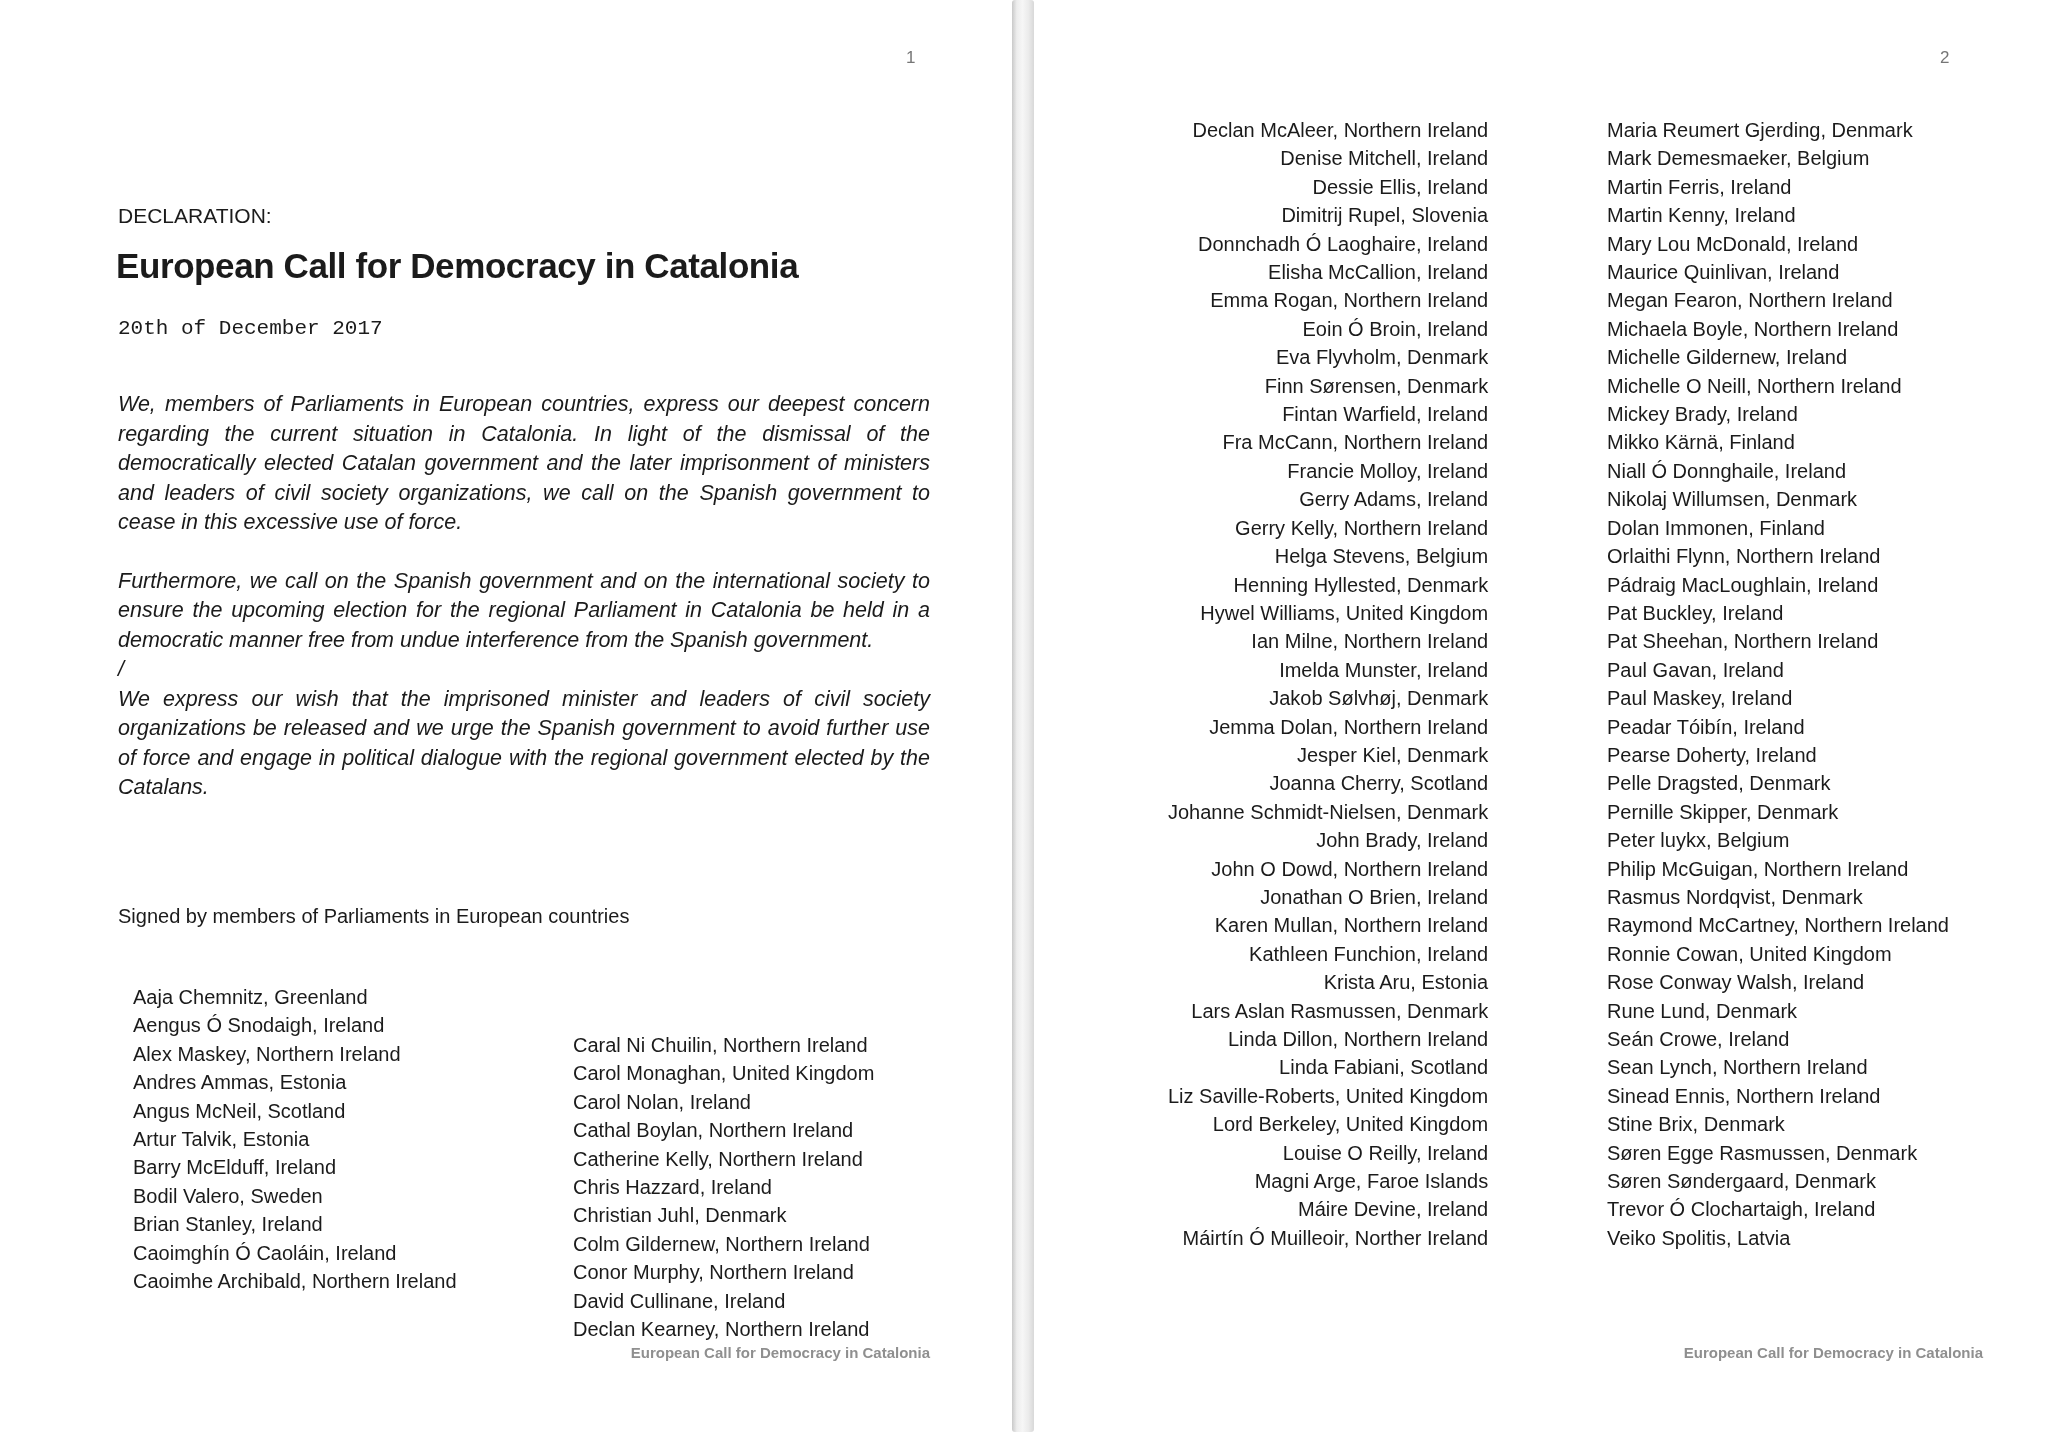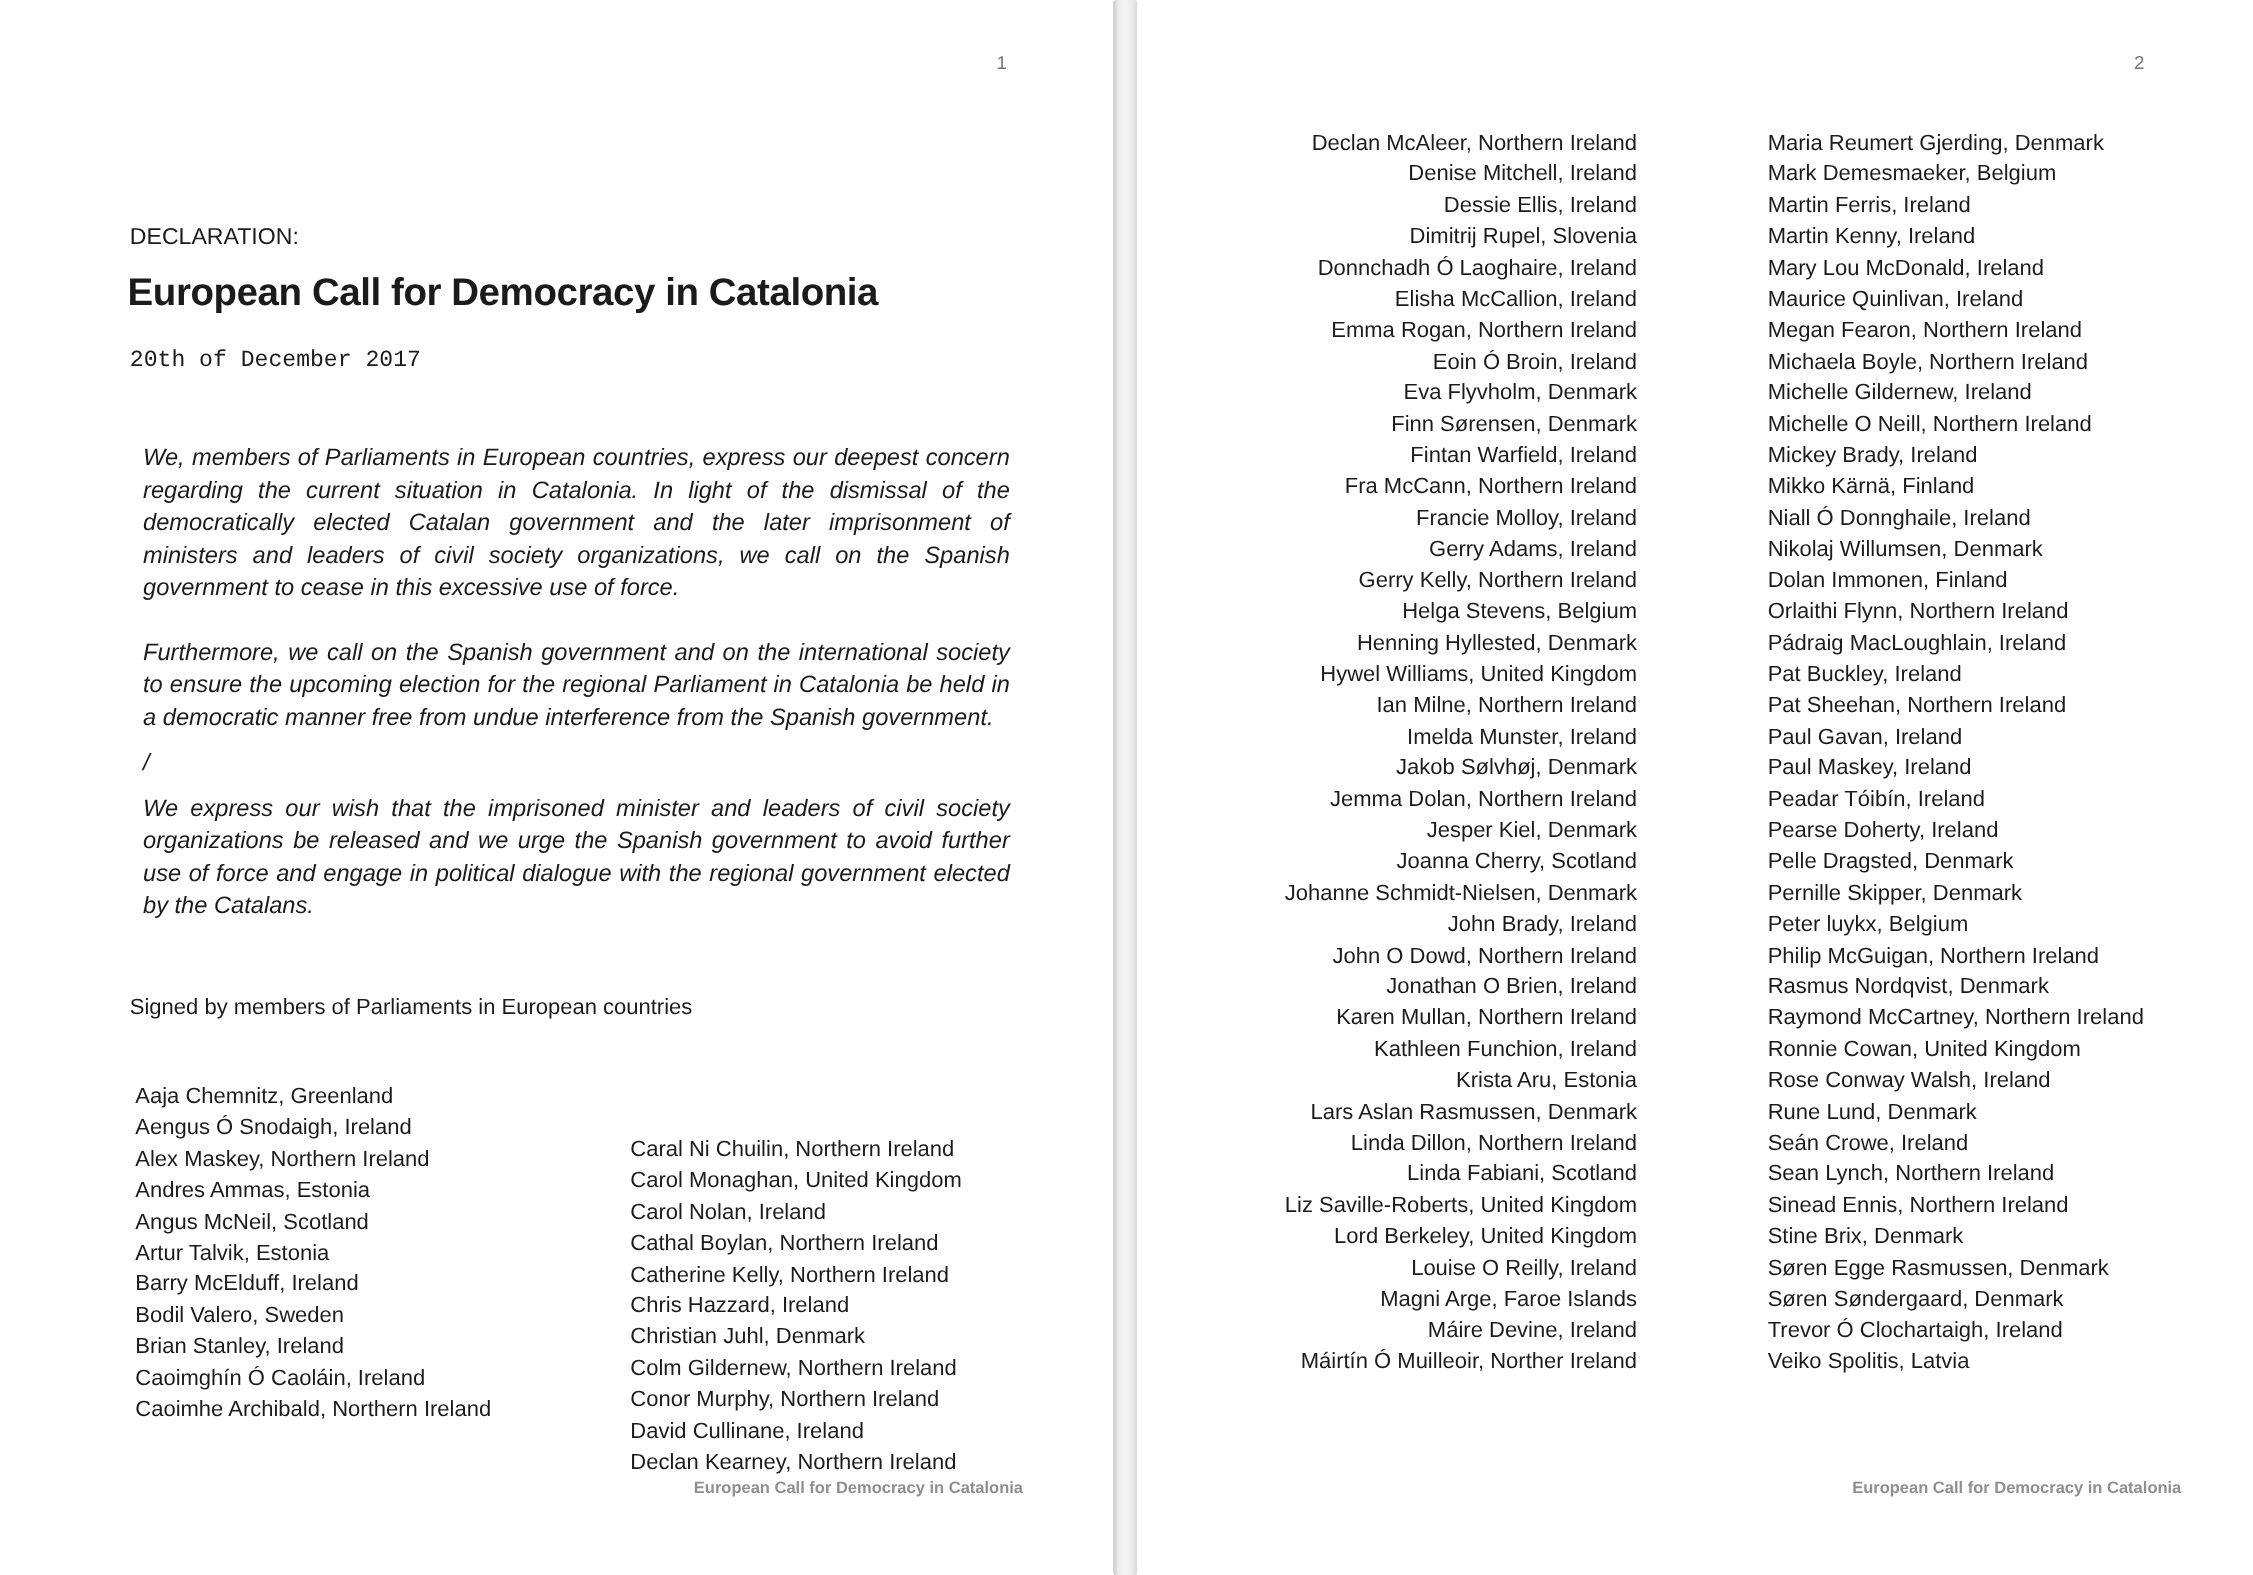--- a/index.html
+++ b/index.html
@@ -30,25 +30,25 @@
   .kicker{position:absolute;top:204px;left:118px;font-size:21px;}
   .doc-title{
     position:absolute;top:246px;left:116px;
     font-size:35px;font-weight:bold;letter-spacing:-0.4px;white-space:nowrap;
   }
   .doc-date{position:absolute;top:317px;left:118px;font-size:21px;font-family:Liberation Mono, monospace;}
   .body-text{
     position:absolute;top:390px;left:118px;width:812px;
     font-size:21.5px;font-style:italic;line-height:29.5px;text-align:justify;
   }
-  .body-text .para{margin:12px;}
+  .body-text .para{margin:0;}
   .body-text .para.gap-after{margin-bottom:29px;}
   .signed-by{position:absolute;top:905px;left:118px;font-size:20px;}
   .names{position:absolute;font-size:20px;line-height:28.4px;white-space:nowrap;}
-  .p1-col1{top:983px;left:123px;}
+  .p1-col1{top:983px;left:133px;}
   .p1-col2{top:1031px;left:573px;}
   .p2-col1{top:116px;left:134px;text-align:right;}
   .p2-col2{top:116px;left:573px;}
   .footer{
     position:absolute;top:1344px;
     font-size:15px;font-weight:bold;color:var(--muted);white-space:nowrap;
   }
   .footer-p1{right:82px;}
   .footer-p2{right:65px;}
 </style>

